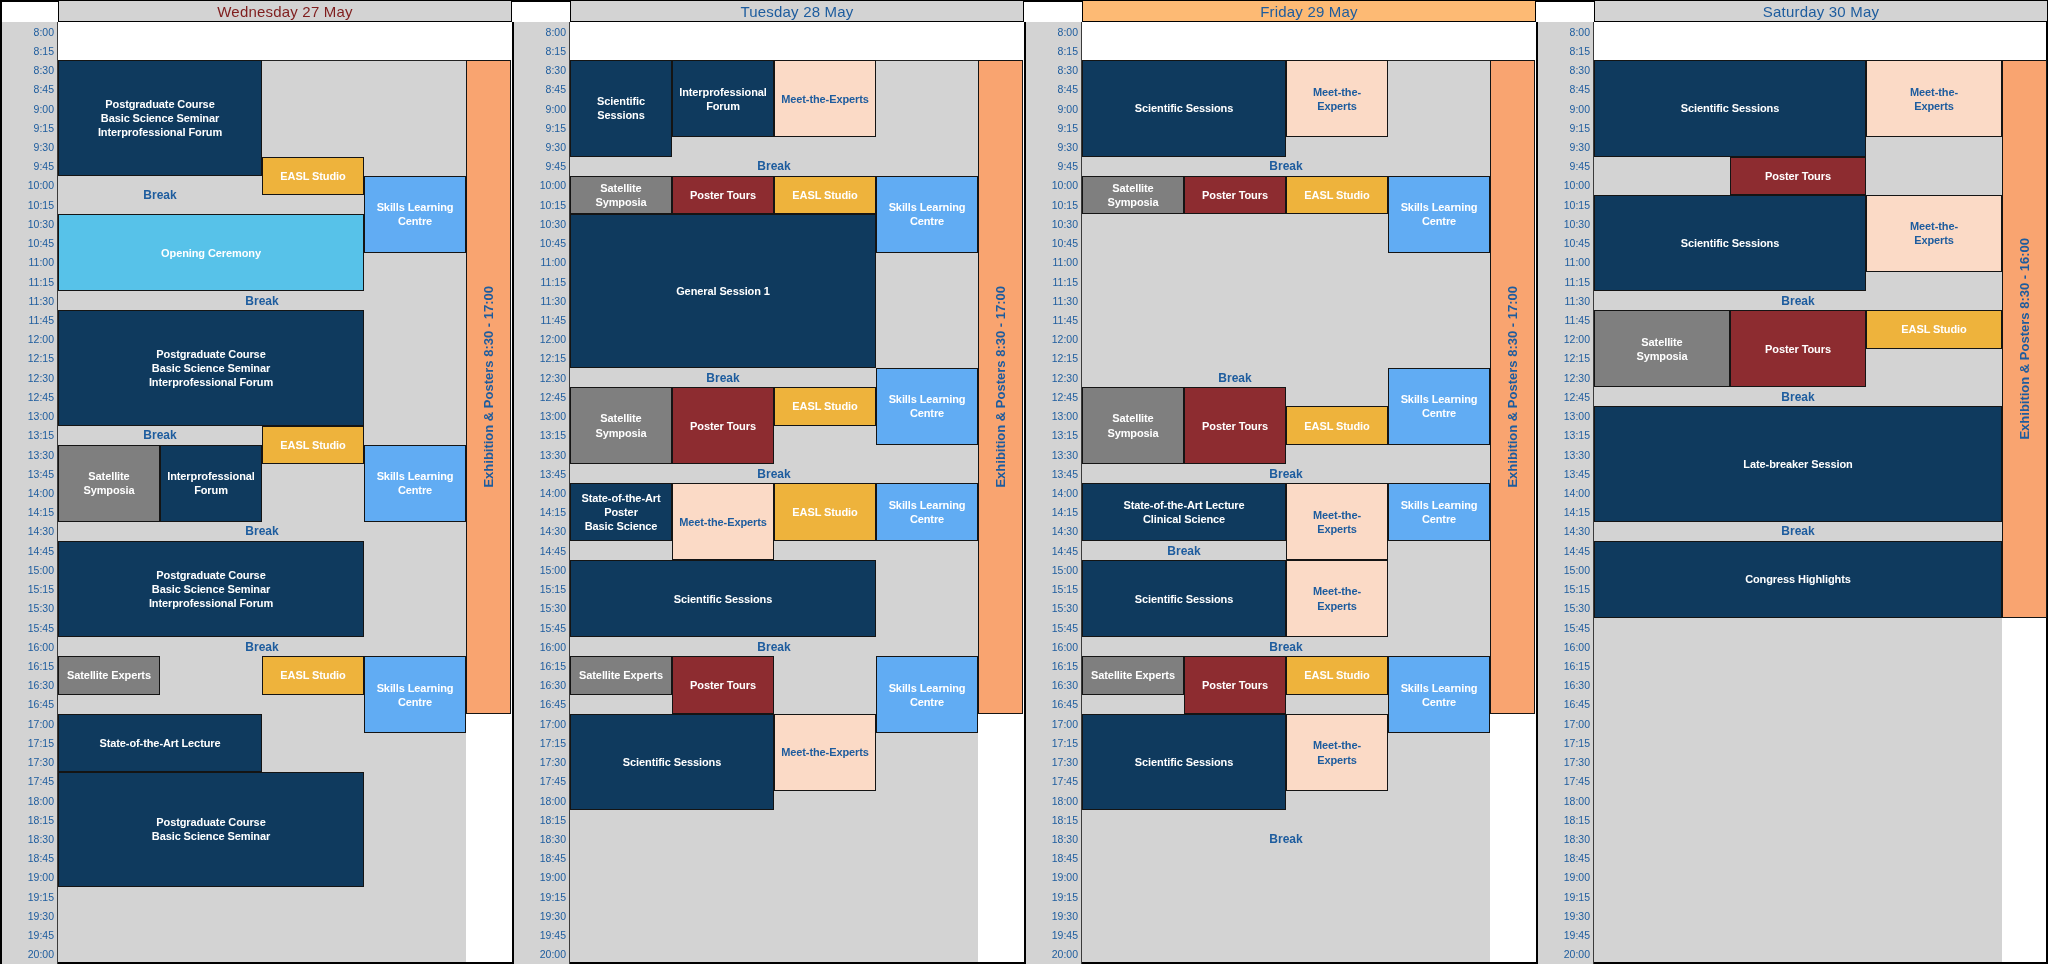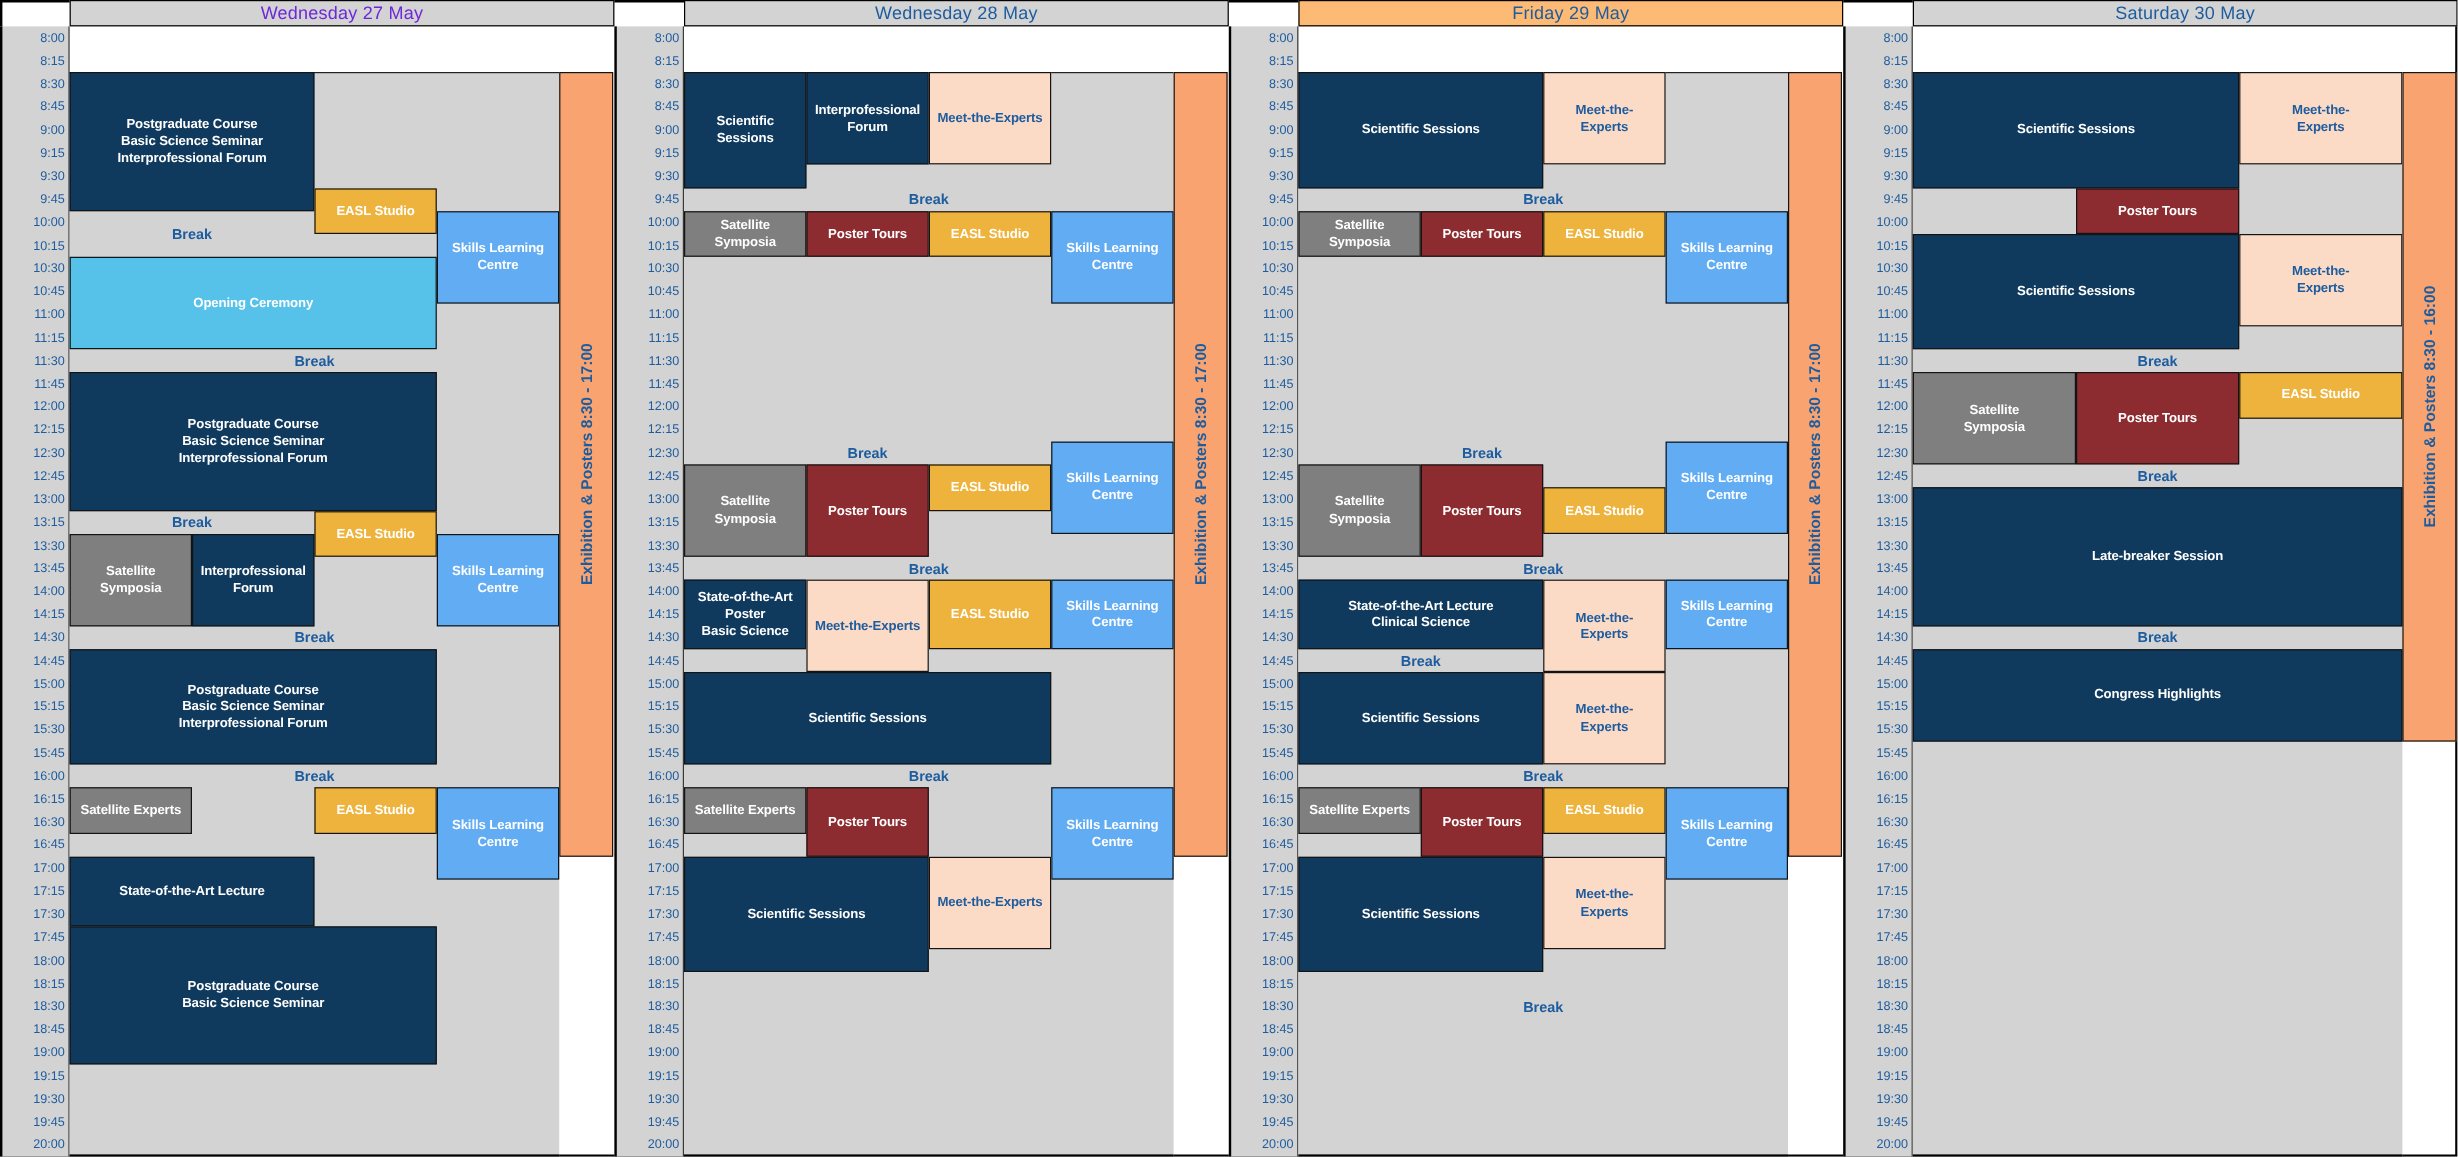--- a/index.html
+++ b/index.html
@@ -50,21 +50,21 @@
   .vtext{
     writing-mode:vertical-rl;transform:rotate(180deg);
     font-size:13px;font-weight:bold;white-space:nowrap;
   }
 </style>
 </head>
 <body>
 
 <div id="canvas">
     <div class="day" style="left: 0px;">
-      <div class="day-header" style="background: rgb(211, 211, 211); color: #6d28d9;">Wednesday 27 May</div>
+      <div class="day-header" style="background: rgb(211, 211, 211); color: #7f1d1d;">Wednesday 27 May</div>
       <div class="timecol" style="background: rgb(211, 211, 211);">
         <div class="time-label" style="top: 0px; height: 19.2245px; color: rgb(29, 92, 158);">8:00</div>
         <div class="time-label" style="top: 19.2245px; height: 19.2245px; color: rgb(29, 92, 158);">8:15</div>
         <div class="time-label" style="top: 38.449px; height: 19.2245px; color: rgb(29, 92, 158);">8:30</div>
         <div class="time-label" style="top: 57.6735px; height: 19.2245px; color: rgb(29, 92, 158);">8:45</div>
         <div class="time-label" style="top: 76.898px; height: 19.2245px; color: rgb(29, 92, 158);">9:00</div>
         <div class="time-label" style="top: 96.1224px; height: 19.2245px; color: rgb(29, 92, 158);">9:15</div>
         <div class="time-label" style="top: 115.347px; height: 19.2245px; color: rgb(29, 92, 158);">9:30</div>
         <div class="time-label" style="top: 134.571px; height: 19.2245px; color: rgb(29, 92, 158);">9:45</div>
         <div class="time-label" style="top: 153.796px; height: 19.2245px; color: rgb(29, 92, 158);">10:00</div>
@@ -140,21 +140,21 @@
       <div class="break-label" style="left: 58px; top: 637.184px; width: 408px; height: 19.2245px; color: rgb(29, 92, 158);">Break</div>
       <div class="ev" style="left: 58px; top: 656.408px; width: 102px; height: 38.449px; background: rgb(127, 127, 127); color: rgb(255, 255, 255);">Satellite Experts</div>
       <div class="ev" style="left: 262px; top: 656.408px; width: 102px; height: 38.449px; background: rgb(238, 179, 60); color: rgb(255, 255, 255);">EASL Studio</div>
       <div class="ev" style="left: 364px; top: 656.408px; width: 102px; height: 76.898px; background: rgb(97, 172, 243); color: rgb(255, 255, 255);">Skills Learning
 Centre</div>
       <div class="ev" style="left: 58px; top: 714.082px; width: 204px; height: 57.6735px; background: rgb(15, 58, 94); color: rgb(255, 255, 255);">State-of-the-Art Lecture</div>
       <div class="ev" style="left: 58px; top: 771.755px; width: 306px; height: 115.347px; background: rgb(15, 58, 94); color: rgb(255, 255, 255);">Postgraduate Course
 Basic Science Seminar</div>
     </div>
     <div class="day" style="left: 512px;">
-      <div class="day-header" style="background: rgb(211, 211, 211); color: rgb(29, 92, 158);">Wednesday 28 May</div>
+      <div class="day-header" style="background: rgb(211, 211, 211); color: rgb(29, 92, 158);">Tuesday 28 May</div>
       <div class="timecol" style="background: rgb(211, 211, 211);">
         <div class="time-label" style="top: 0px; height: 19.2245px; color: rgb(29, 92, 158);">8:00</div>
         <div class="time-label" style="top: 19.2245px; height: 19.2245px; color: rgb(29, 92, 158);">8:15</div>
         <div class="time-label" style="top: 38.449px; height: 19.2245px; color: rgb(29, 92, 158);">8:30</div>
         <div class="time-label" style="top: 57.6735px; height: 19.2245px; color: rgb(29, 92, 158);">8:45</div>
         <div class="time-label" style="top: 76.898px; height: 19.2245px; color: rgb(29, 92, 158);">9:00</div>
         <div class="time-label" style="top: 96.1224px; height: 19.2245px; color: rgb(29, 92, 158);">9:15</div>
         <div class="time-label" style="top: 115.347px; height: 19.2245px; color: rgb(29, 92, 158);">9:30</div>
         <div class="time-label" style="top: 134.571px; height: 19.2245px; color: rgb(29, 92, 158);">9:45</div>
         <div class="time-label" style="top: 153.796px; height: 19.2245px; color: rgb(29, 92, 158);">10:00</div>
@@ -208,20 +208,21 @@
       <div class="ev" style="left: 160px; top: 60.449px; width: 102px; height: 76.898px; background: rgb(15, 58, 94); color: rgb(255, 255, 255);">Interprofessional
 Forum</div>
       <div class="ev" style="left: 262px; top: 60.449px; width: 102px; height: 76.898px; background: rgb(251, 218, 198); color: rgb(29, 92, 158);">Meet-the-Experts</div>
       <div class="break-label" style="left: 58px; top: 156.571px; width: 408px; height: 19.2245px; color: rgb(29, 92, 158);">Break</div>
       <div class="ev" style="left: 58px; top: 175.796px; width: 102px; height: 38.449px; background: rgb(127, 127, 127); color: rgb(255, 255, 255);">Satellite
 Symposia</div>
       <div class="ev" style="left: 160px; top: 175.796px; width: 102px; height: 38.449px; background: rgb(141, 44, 48); color: rgb(255, 255, 255);">Poster Tours</div>
       <div class="ev" style="left: 262px; top: 175.796px; width: 102px; height: 38.449px; background: rgb(238, 179, 60); color: rgb(255, 255, 255);">EASL Studio</div>
       <div class="ev" style="left: 364px; top: 175.796px; width: 102px; height: 76.898px; background: rgb(97, 172, 243); color: rgb(255, 255, 255);">Skills Learning
 Centre</div>
+      <div class="ev" style="left: 58px; top: 214.245px; width: 306px; height: 153.796px; background: rgb(15, 58, 94); color: rgb(255, 255, 255);">General Session 1</div>
       <div class="break-label" style="left: 58px; top: 368.041px; width: 306px; height: 19.2245px; color: rgb(29, 92, 158);">Break</div>
       <div class="ev" style="left: 58px; top: 387.265px; width: 102px; height: 76.898px; background: rgb(127, 127, 127); color: rgb(255, 255, 255);">Satellite
 Symposia</div>
       <div class="ev" style="left: 160px; top: 387.265px; width: 102px; height: 76.898px; background: rgb(141, 44, 48); color: rgb(255, 255, 255);">Poster Tours</div>
       <div class="ev" style="left: 262px; top: 387.265px; width: 102px; height: 38.449px; background: rgb(238, 179, 60); color: rgb(255, 255, 255);">EASL Studio</div>
       <div class="ev" style="left: 364px; top: 368.041px; width: 102px; height: 76.898px; background: rgb(97, 172, 243); color: rgb(255, 255, 255);">Skills Learning
 Centre</div>
       <div class="break-label" style="left: 58px; top: 464.163px; width: 408px; height: 19.2245px; color: rgb(29, 92, 158);">Break</div>
       <div class="ev" style="left: 58px; top: 483.388px; width: 102px; height: 57.6735px; background: rgb(15, 58, 94); color: rgb(255, 255, 255);">State-of-the-Art
 Poster

